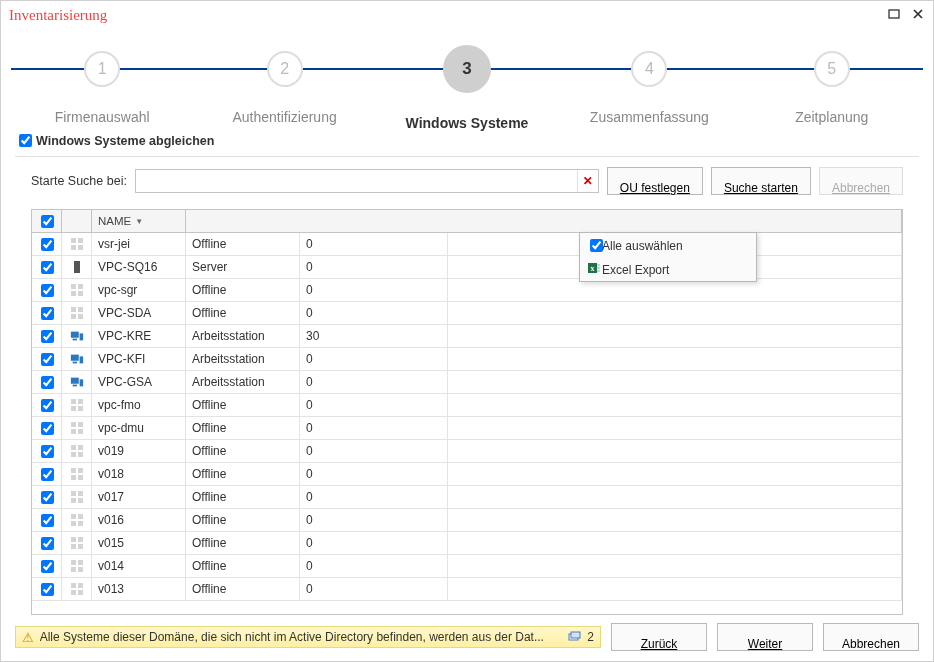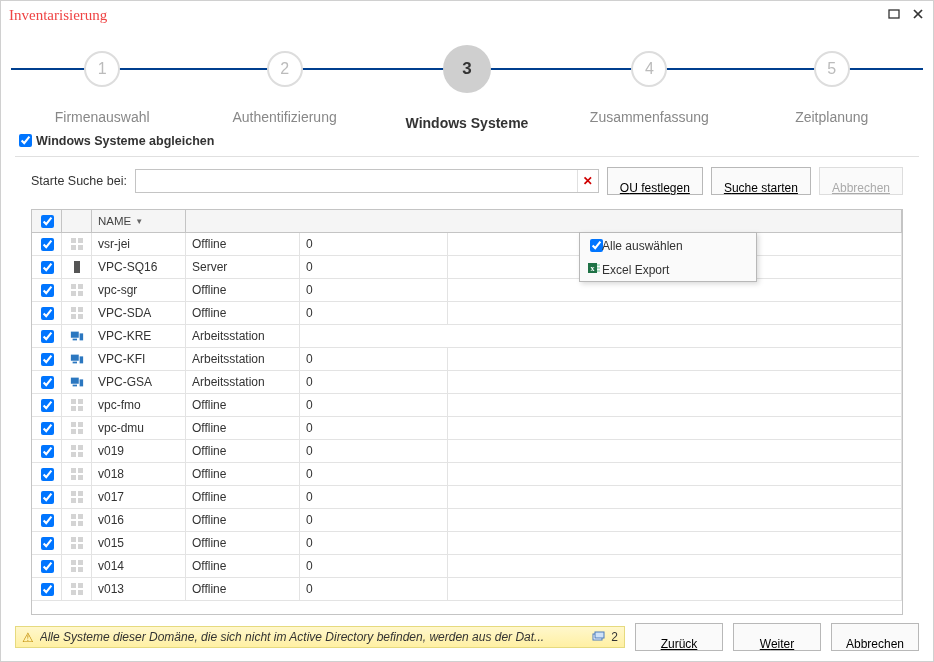--- a/index.html
+++ b/index.html
@@ -291,24 +291,23 @@
   }
   .warning-bar .warn-icon {
     color: #c08a00;
     font-size: 13px;
   }
   .warning-bar .warn-text {
     flex: 1;
     white-space: nowrap;
     overflow: hidden;
     text-overflow: ellipsis;
-    font-style: italic;
   }
   .footer .btn {
-    width: 88px;
+    width: 96px;
   }
 
   .grid-body::-webkit-scrollbar { width: 16px; }
   .grid-body::-webkit-scrollbar-track { background: #f0f0f0; }
   .grid-body::-webkit-scrollbar-thumb { background: #c0c0c0; }
 </style>
 </head>
 <body>
 
 <div class="window">
@@ -460,20 +459,21 @@
           </div>
           <div class="cell col-icon">
             <svg class="sys-icon workstation" width="16" height="12" viewBox="0 0 16 12">
               <rect x="1" y="1" width="9" height="7" fill="#2b77c0"></rect>
               <rect x="3" y="9" width="5" height="2" fill="#2b77c0"></rect>
               <rect x="11" y="3" width="4" height="8" fill="#5a9bd5"></rect>
             </svg>
           </div>
           <div class="cell col-name">VPC-KRE</div>
           <div class="cell col-type">Arbeitsstation</div>
+          <div class="cell col-age">30</div>
           <div class="cell col-rest"></div>
         </div>
         <div class="grid-row">
           <div class="cell col-check">
             <input type="checkbox" checked="" style="">
           </div>
           <div class="cell col-icon">
             <svg class="sys-icon workstation" width="16" height="12" viewBox="0 0 16 12">
               <rect x="1" y="1" width="9" height="7" fill="#2b77c0"></rect>
               <rect x="3" y="9" width="5" height="2" fill="#2b77c0"></rect>

